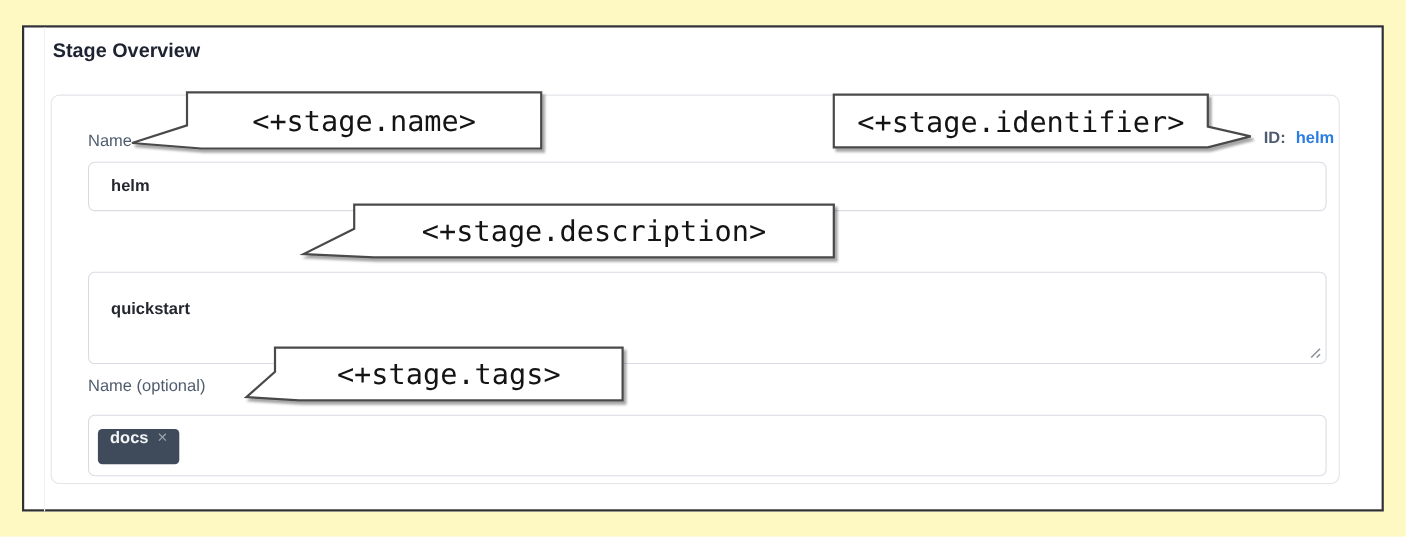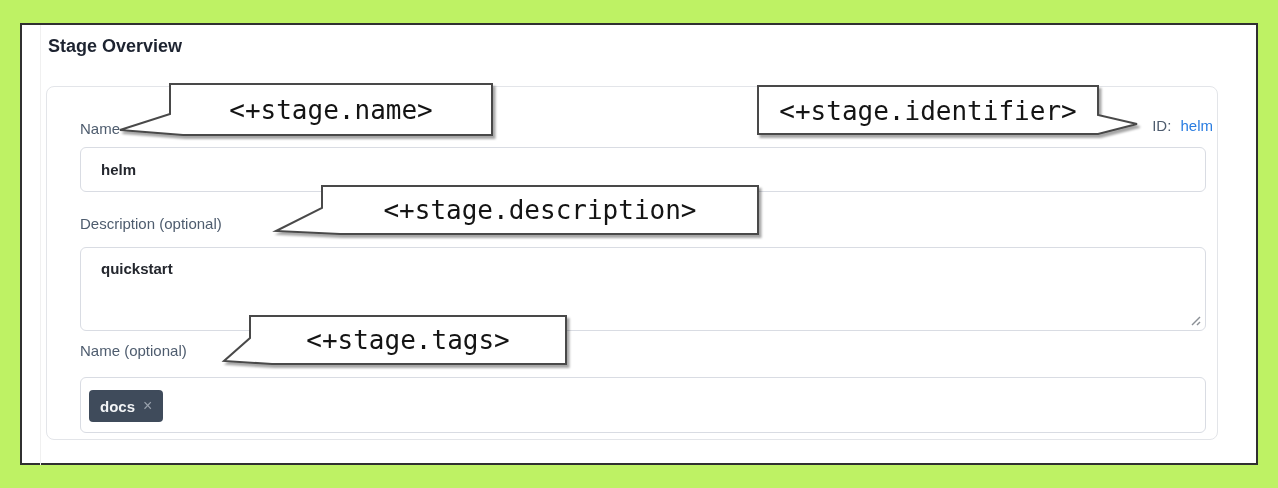--- a/index.html
+++ b/index.html
@@ -1,39 +1,39 @@
 <!DOCTYPE html>
 <html><head>
 <meta charset="utf-8">
 <style>
   html,body{margin:0;padding:0;background:#fff;}
-  .page{position:relative;width:1278px;height:488px;background:#bef264;overflow:hidden;
+  .page{position:relative;width:1278px;height:488px;background:#fef9c3;overflow:hidden;
         font-family:"Liberation Sans",sans-serif;}
   .frame{position:absolute;left:20px;top:23px;width:1238px;height:442px;
          border:2px solid #303030;background:#fff;box-sizing:border-box;}
   .panel-divider{position:absolute;left:40px;top:25px;width:1px;height:440px;background:#f0f0f0;}
   .page-title{position:absolute;left:48px;top:36px;font-size:18px;font-weight:700;color:#1d2330;}
   .card{position:absolute;left:46px;top:86px;width:1172px;height:354px;
         border:1px solid #e3e5e9;border-radius:8px;background:#fff;box-sizing:border-box;}
   .field-label{position:absolute;font-size:15px;font-weight:400;color:#4e5c6e;}
   .lbl-name{left:80px;top:120px;}
   .lbl-desc{left:80px;top:215px;}
   .lbl-tags{left:80px;top:342px;}
-  .id-row{position:absolute;top:117px;right:65px;font-size:15px;font-weight:400;}
+  .id-row{position:absolute;top:117px;right:65px;font-size:15px;font-weight:700;}
   .id-label{color:#4e5c6e;}
   .id-value{color:#2a7de1;margin-left:5px;}
   .text-input{position:absolute;left:80px;width:1126px;border:1px solid #d9dce3;border-radius:6px;
               background:#fff;box-sizing:border-box;font-size:15px;font-weight:600;color:#24272e;}
   .name-input{top:147px;height:45px;line-height:43px;padding:0 20px;}
-  .desc-input{top:247px;height:84px;padding:10px 20px;line-height:22px;}
+  .desc-input{top:247px;height:84px;padding:22px 20px;line-height:22px;}
   .resize-handle{position:absolute;right:4px;bottom:4px;}
   .tags-field{position:absolute;left:80px;top:377px;width:1126px;height:56px;
               border:1px solid #d9dce3;border-radius:6px;background:#fff;box-sizing:border-box;
               padding:12px 8px;display:flex;align-items:flex-start;}
-  .tag-chip{display:inline-flex;align-items:center;gap:8px;height:32px;padding:0 11px;
+  .tag-chip{display:inline-flex;align-items:flex-start;gap:8px;height:32px;padding:0 11px;
             background:#3f4b5b;border-radius:4px;font-size:15px;font-weight:600;color:#f2f4f6;}
   .tag-remove{color:#99a2ad;font-size:16px;font-weight:400;cursor:pointer;}
   .annotations{position:absolute;left:0;top:0;width:1278px;height:488px;pointer-events:none;}
   .annotations text{font-family:"DejaVu Sans Mono",monospace;font-size:26px;fill:#141414;}
   .bubble{fill:#ffffff;stroke:#4a4a4a;stroke-width:2;stroke-linejoin:miter;}
 </style>
 </head>
 <body>
 
 <div class="page">
@@ -49,21 +49,20 @@
 
   <div class="id-row">
     <span class="id-label">ID:</span>
     <span class="id-value">helm</span>
   </div>
 
   <div class="text-input name-input">
     <span>helm</span>
   </div>
 
-  <div class="field-label lbl-desc">Description (optional)</div>
 
   <div class="text-input desc-input">
     <span>quickstart</span>
     <svg class="resize-handle" width="12" height="12">
       <line x1="11" y1="3" x2="3" y2="11" stroke="#8b9096" stroke-width="1.4"></line>
       <line x1="11" y1="8" x2="8" y2="11" stroke="#8b9096" stroke-width="1.4"></line>
     </svg>
   </div>
 
   <div class="field-label lbl-tags">Name (optional)</div>

